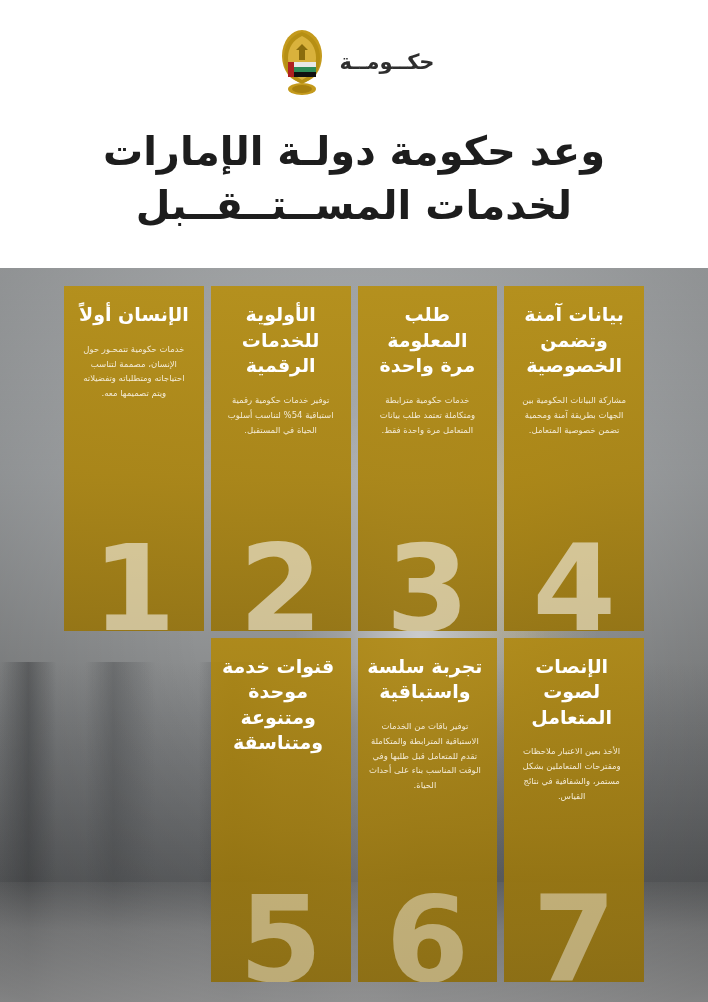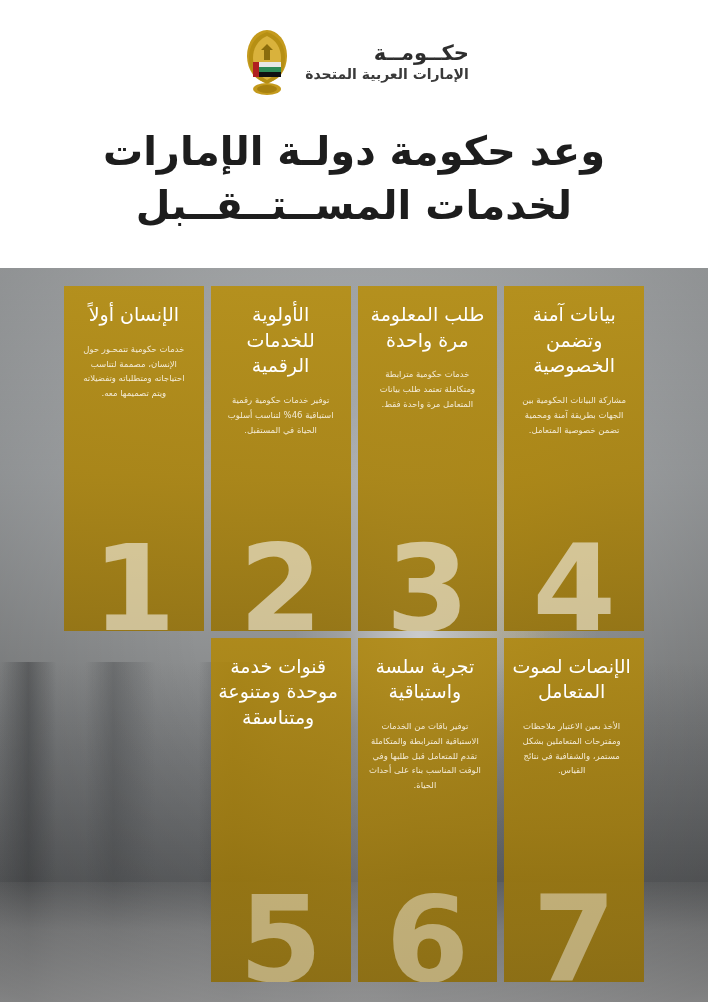--- a/index.html
+++ b/index.html
@@ -125,21 +125,21 @@
     color: #ffffff;
   }
   .card.row2 {
     background: linear-gradient(180deg, rgba(176,137,18,0.92) 0%, rgba(160,124,16,0.92) 55%, rgba(141,109,12,0.92) 100%);
     padding-left: 7px;
   }
   .card-title {
     position: relative;
     z-index: 2;
     font-size: 19px;
-    font-weight: normal;
+    font-weight: bold;
     line-height: 1.35;
     color: #ffffff;
     letter-spacing: 0.5px;
   }
   .card-desc {
     position: relative;
     z-index: 2;
     margin-top: 14px;
     font-size: 8.5px;
     line-height: 1.75;
@@ -171,21 +171,20 @@
 </style>
 </head>
 <body>
 
 <div class="page">
 
   <div class="header">
     <div class="emblem-row">
       <div class="gov-text">
         <div class="l1">حكــومــة</div>
-        <div class="l2">الإمارات العربية المتحدة</div>
       </div>
       <div class="emblem">
         <svg width="56" height="72" viewBox="0 0 56 72" xmlns="http://www.w3.org/2000/svg">
           <ellipse cx="28" cy="30" rx="20" ry="26" fill="#c49a1c"></ellipse>
           <path d="M28 6 C16 10 10 20 10 32 C10 46 18 54 28 58 C38 54 46 46 46 32 C46 20 40 10 28 6 Z" fill="#b68f14"></path>
           <path d="M28 10 C19 14 14 22 14 32 C14 43 20 50 28 54 C36 50 42 43 42 32 C42 22 37 14 28 10 Z" fill="#d9b23c"></path>
           <path d="M22 24 L28 18 L34 24 L31 24 L31 34 L25 34 L25 24 Z" fill="#8a6c0d"></path>
           <rect x="14" y="36" width="28" height="5" fill="#e8e8e8"></rect>
           <rect x="14" y="41" width="28" height="5" fill="#2e8b57"></rect>
           <rect x="14" y="46" width="28" height="5" fill="#111111"></rect>
@@ -217,21 +216,21 @@
       </div>
 
       <div class="card">
         <div class="card-title">طلب المعلومة مرة واحدة</div>
         <div class="card-desc">خدمات حكومية مترابطة ومتكاملة تعتمد طلب بيانات المتعامل مرة واحدة فقط.</div>
         <div class="card-num">3</div>
       </div>
 
       <div class="card">
         <div class="card-title">الأولوية للخدمات الرقمية</div>
-        <div class="card-desc">توفير خدمات حكومية رقمية استباقية 46% لتناسب أسلوب الحياة في المستقبل.</div>
+        <div class="card-desc">توفير خدمات حكومية رقمية استباقية 54% لتناسب أسلوب الحياة في المستقبل.</div>
         <div class="card-num">2</div>
       </div>
 
       <div class="card">
         <div class="card-title">الإنسان أولاً</div>
         <div class="card-desc">خدمات حكومية تتمحـور حول الإنسان، مصممة لتناسب احتياجاته ومتطلباته وتفضيلاته ويتم تصميمها معه.</div>
         <div class="card-num">1</div>
       </div>
 
 

